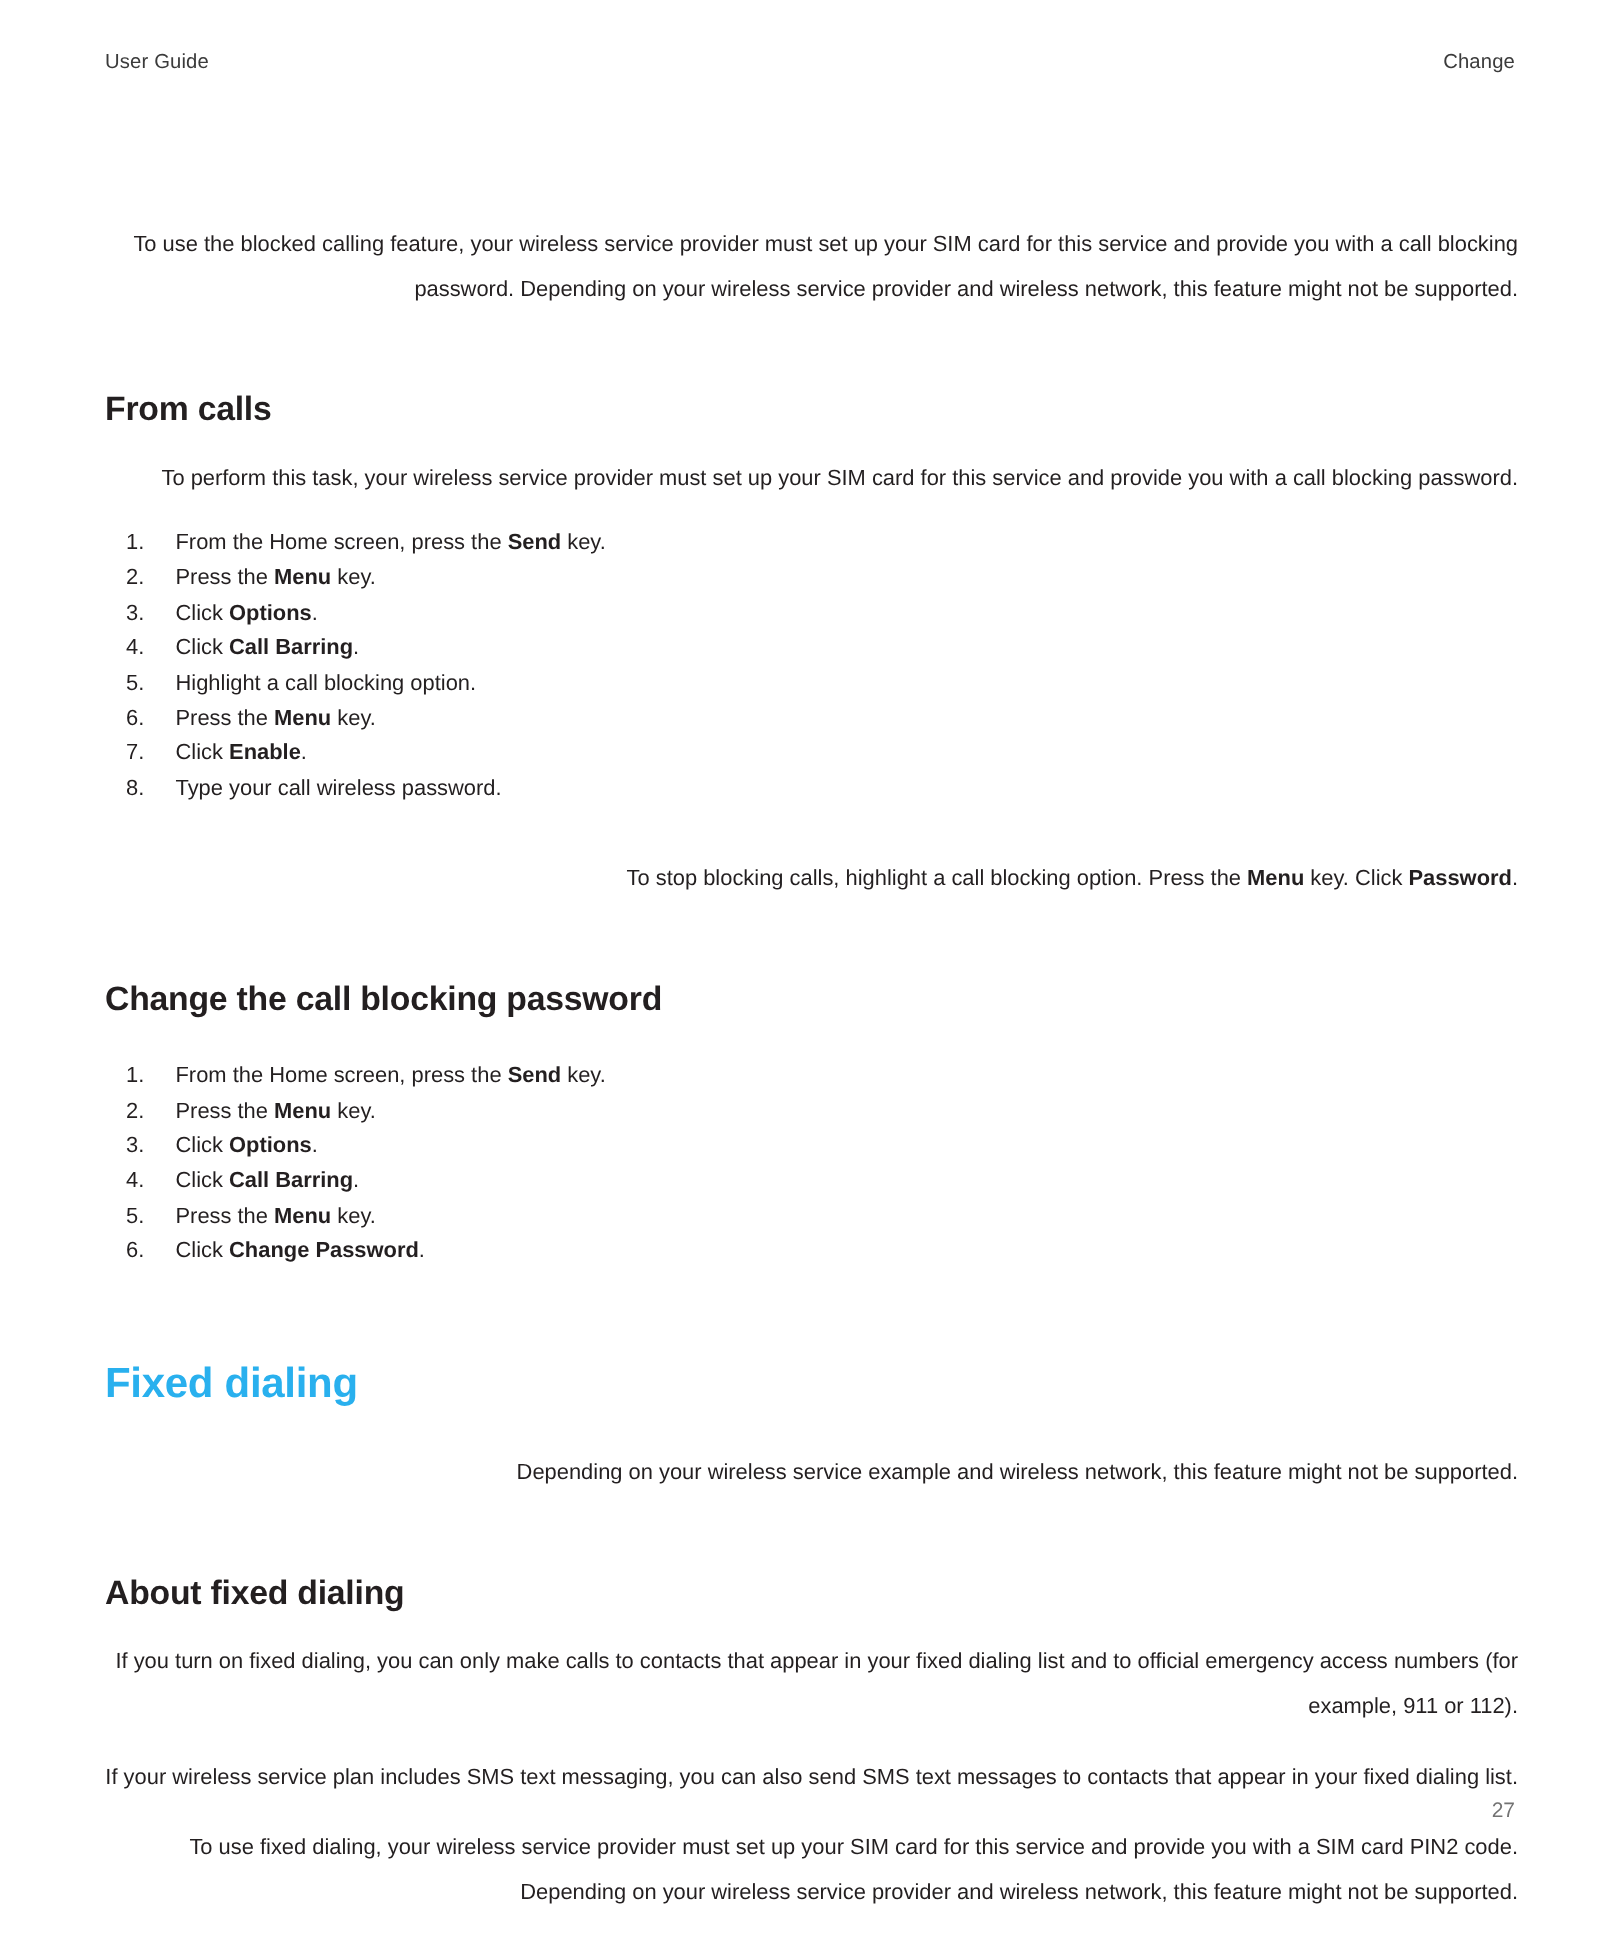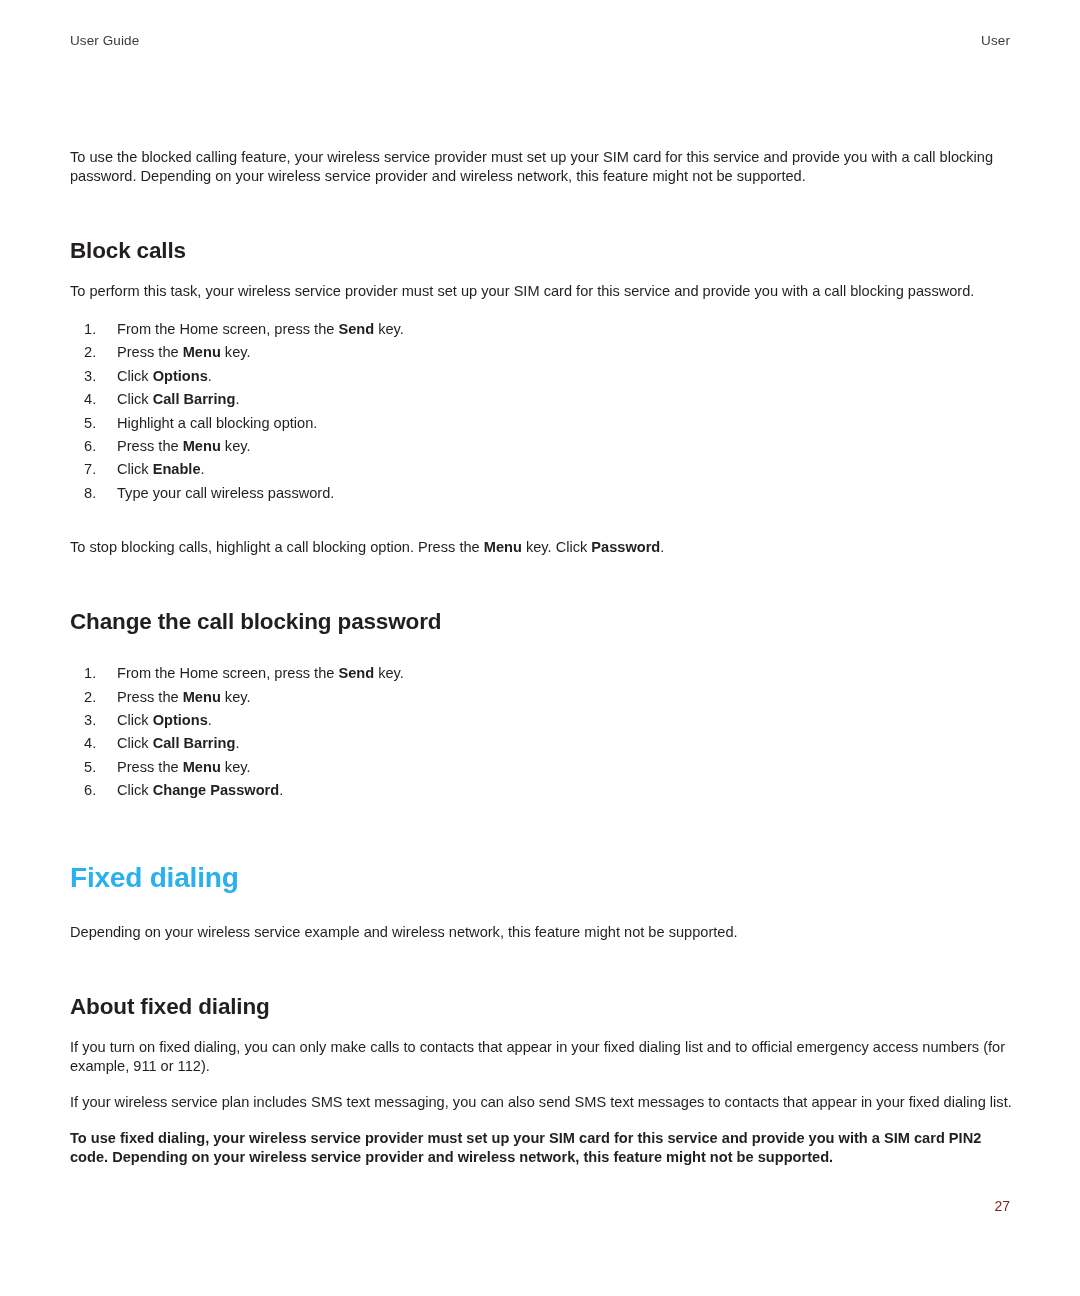--- a/index.html
+++ b/index.html
@@ -44,25 +44,25 @@
   .content {
     position: absolute;
     top: 148px;
     left: 70px;
     width: 942px;
   }
 
   p.body-text {
     margin: 0 0 17px 0;
     font-size: 14.6px;
-    line-height: 19px;
-    color: #231f20;
-    text-align: left;
-  }
-  p.body-text:last-child { margin-bottom: 0; font-weight: bold; }
+    line-height: 30px;
+    color: #231f20;
+    text-align: right;
+  }
+  p.body-text:last-child { margin-bottom: 0; }
 
   
   h1.chapter-heading {
     margin: 0;
     padding: 0;
     font-size: 28px;
     line-height: 38px;
     font-weight: bold;
     color: #29b0ee;
     letter-spacing: -0.2px;
@@ -116,40 +116,40 @@
   b.kw { font-weight: bold; color: #231f20; }
 
   
   .folio {
     position: absolute;
     left: 70px;
     width: 940px;
     top: 1198px;
     text-align: right;
     font-size: 14px;
-    color: #7f1d1d;
+    color: #737373;
   }
 </style>
 </head>
 <body>
 
 <div class="page">
 
   <div class="running-head">
     <span class="rh-left">User Guide</span>
-    <span class="rh-right">User</span>
+    <span class="rh-right">Change</span>
   </div>
 
   <div class="content">
 
     <p class="body-text">To use the blocked calling feature, your wireless service provider must set up your SIM card for this service and provide you with a call blocking password. Depending on your wireless service provider and wireless network, this feature might not be supported.</p>
 
     <div class="sp-before-h2"></div>
 
-    <h2 class="section-heading">Block calls</h2>
+    <h2 class="section-heading">From calls</h2>
 
     <div class="sp-after-h2"></div>
 
     <p class="body-text">To perform this task, your wireless service provider must set up your SIM card for this service and provide you with a call blocking password.</p>
 
     <ol class="steps">
       <li><span>From the Home screen, press the </span><b class="kw">Send</b><span> key.</span></li>
       <li><span>Press the </span><b class="kw">Menu</b><span> key.</span></li>
       <li><span>Click </span><b class="kw">Options</b><span>.</span></li>
       <li><span>Click </span><b class="kw">Call Barring</b><span>.</span></li>

